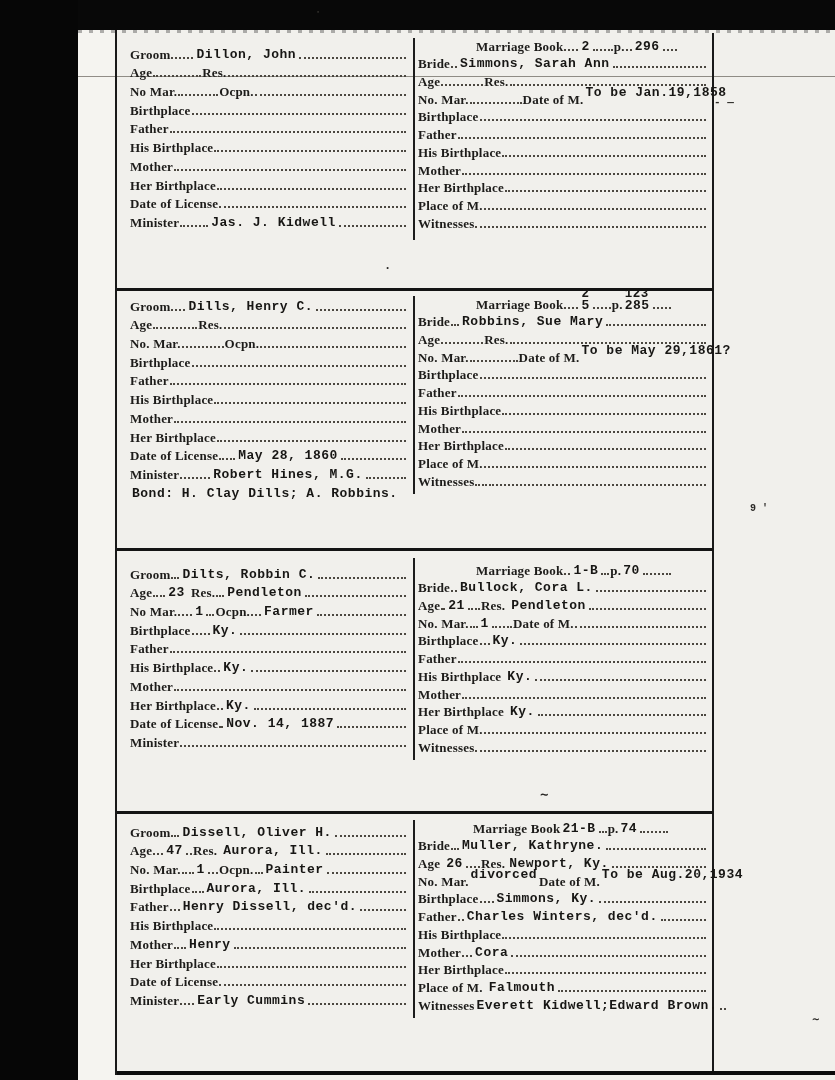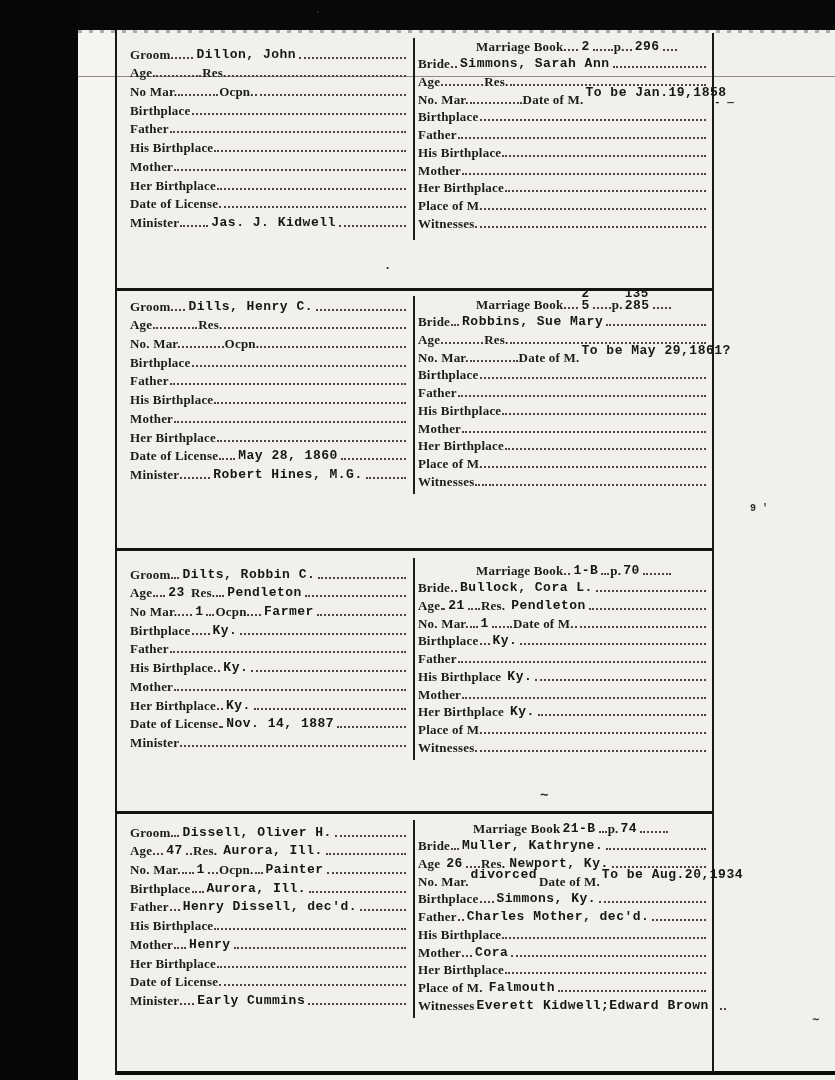--- a/index.html
+++ b/index.html
@@ -218,34 +218,37 @@
           <span class="dots" style="width: 16px;"></span>
           <span class="typed">May 28, 1860</span>
           <span class="dots fill"></span>
         </div>
         <div class="frow">
           <span class="lbl">Minister</span>
           <span class="dots" style="width: 30px;"></span>
           <span class="typed">Robert Hines, M.G.</span>
           <span class="dots fill"></span>
         </div>
+        <div class="frow">
+          <span class="typed">Bond:  H. Clay Dills; A. Robbins.</span>
+        </div>
       </div>
     <div class="col bcol" style="top:5px">
         <div class="frow">
           <span class="sp" style="width: 58px;"></span>
           <span class="lbl">Marriage Book</span>
           <span class="dots" style="width: 14px;"></span>
           <span class="stack">
             <span class="above">2</span>
             <span class="main">5</span>
           </span>
           <span class="dots" style="width: 18px;"></span>
           <span class="lbl">p.</span>
           <span class="stack">
-            <span class="above">135</span>
+            <span class="above">123</span>
             <span class="main">285</span>
           </span>
           <span class="dots" style="width: 18px;"></span>
         </div>
         <div class="frow">
           <span class="lbl">Bride</span>
           <span class="dots" style="width: 8px;"></span>
           <span class="typed">Robbins, Sue Mary</span>
           <span class="dots fill"></span>
         </div>
@@ -529,21 +532,21 @@
         </div>
         <div class="frow">
           <span class="lbl">Birthplace</span>
           <span class="dots" style="width: 14px;"></span>
           <span class="typed">Simmons, Ky.</span>
           <span class="dots fill"></span>
         </div>
         <div class="frow">
           <span class="lbl">Father</span>
           <span class="dots" style="width: 6px;"></span>
-          <span class="typed">Charles Mother, dec'd.</span>
+          <span class="typed">Charles Winters, dec'd.</span>
           <span class="dots fill"></span>
         </div>
         <div class="frow">
           <span class="lbl">His Birthplace</span>
           <span class="dots fill"></span>
         </div>
         <div class="frow">
           <span class="lbl">Mother</span>
           <span class="dots" style="width: 10px;"></span>
           <span class="typed">Cora</span>

